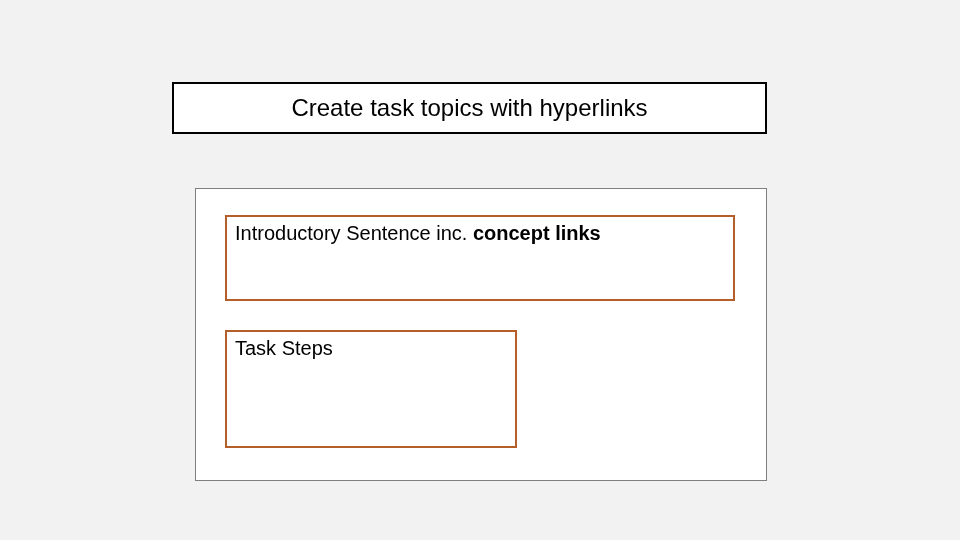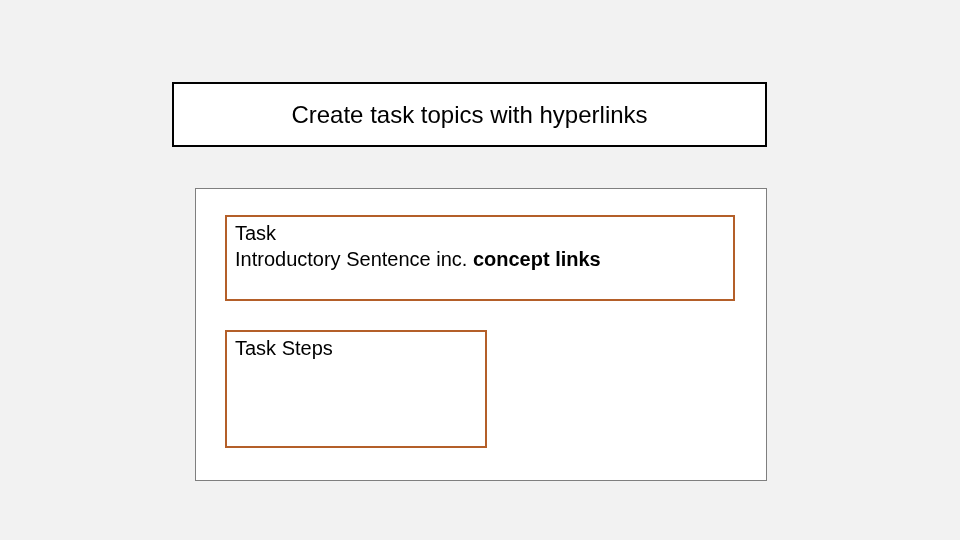--- a/index.html
+++ b/index.html
@@ -9,21 +9,21 @@
     background: #f2f2f2;
     font-family: Arial, Helvetica, sans-serif;
     position: relative;
     overflow: hidden;
   }
   .title-box {
     position: absolute;
     left: 172px;
     top: 82px;
     width: 595px;
-    height: 65px;
+    height: 52px;
     background: #ffffff;
     border: 2px solid #000000;
     display: flex;
     align-items: center;
     justify-content: center;
   }
   .title-text {
     font-size: 24px;
     color: #000000;
     font-weight: 400;
@@ -44,21 +44,21 @@
     width: 510px;
     height: 86px;
     background: #ffffff;
     border: 2px solid #b45f29;
     padding: 4px 8px;
   }
   .steps-box {
     position: absolute;
     left: 225px;
     top: 330px;
-    width: 262px;
+    width: 292px;
     height: 118px;
     background: #ffffff;
     border: 2px solid #b45f29;
     padding: 4px 8px;
   }
   .line {
     font-size: 20px;
     color: #000000;
     line-height: 1.28;
   }
@@ -67,21 +67,20 @@
 </head>
 <body>
 
 <div class="title-box">
   <div class="title-text">Create task topics with hyperlinks</div>
 </div>
 
 <div class="main-box"></div>
 
 <div class="intro-box">
-  <div class="line">Task</div>
   <div class="line">
     <span>Introductory Sentence inc. </span><span class="bold">concept links</span>
   </div>
 </div>
 
 <div class="steps-box">
   <div class="line">Task Steps</div>
 </div>
 
 </body></html>

